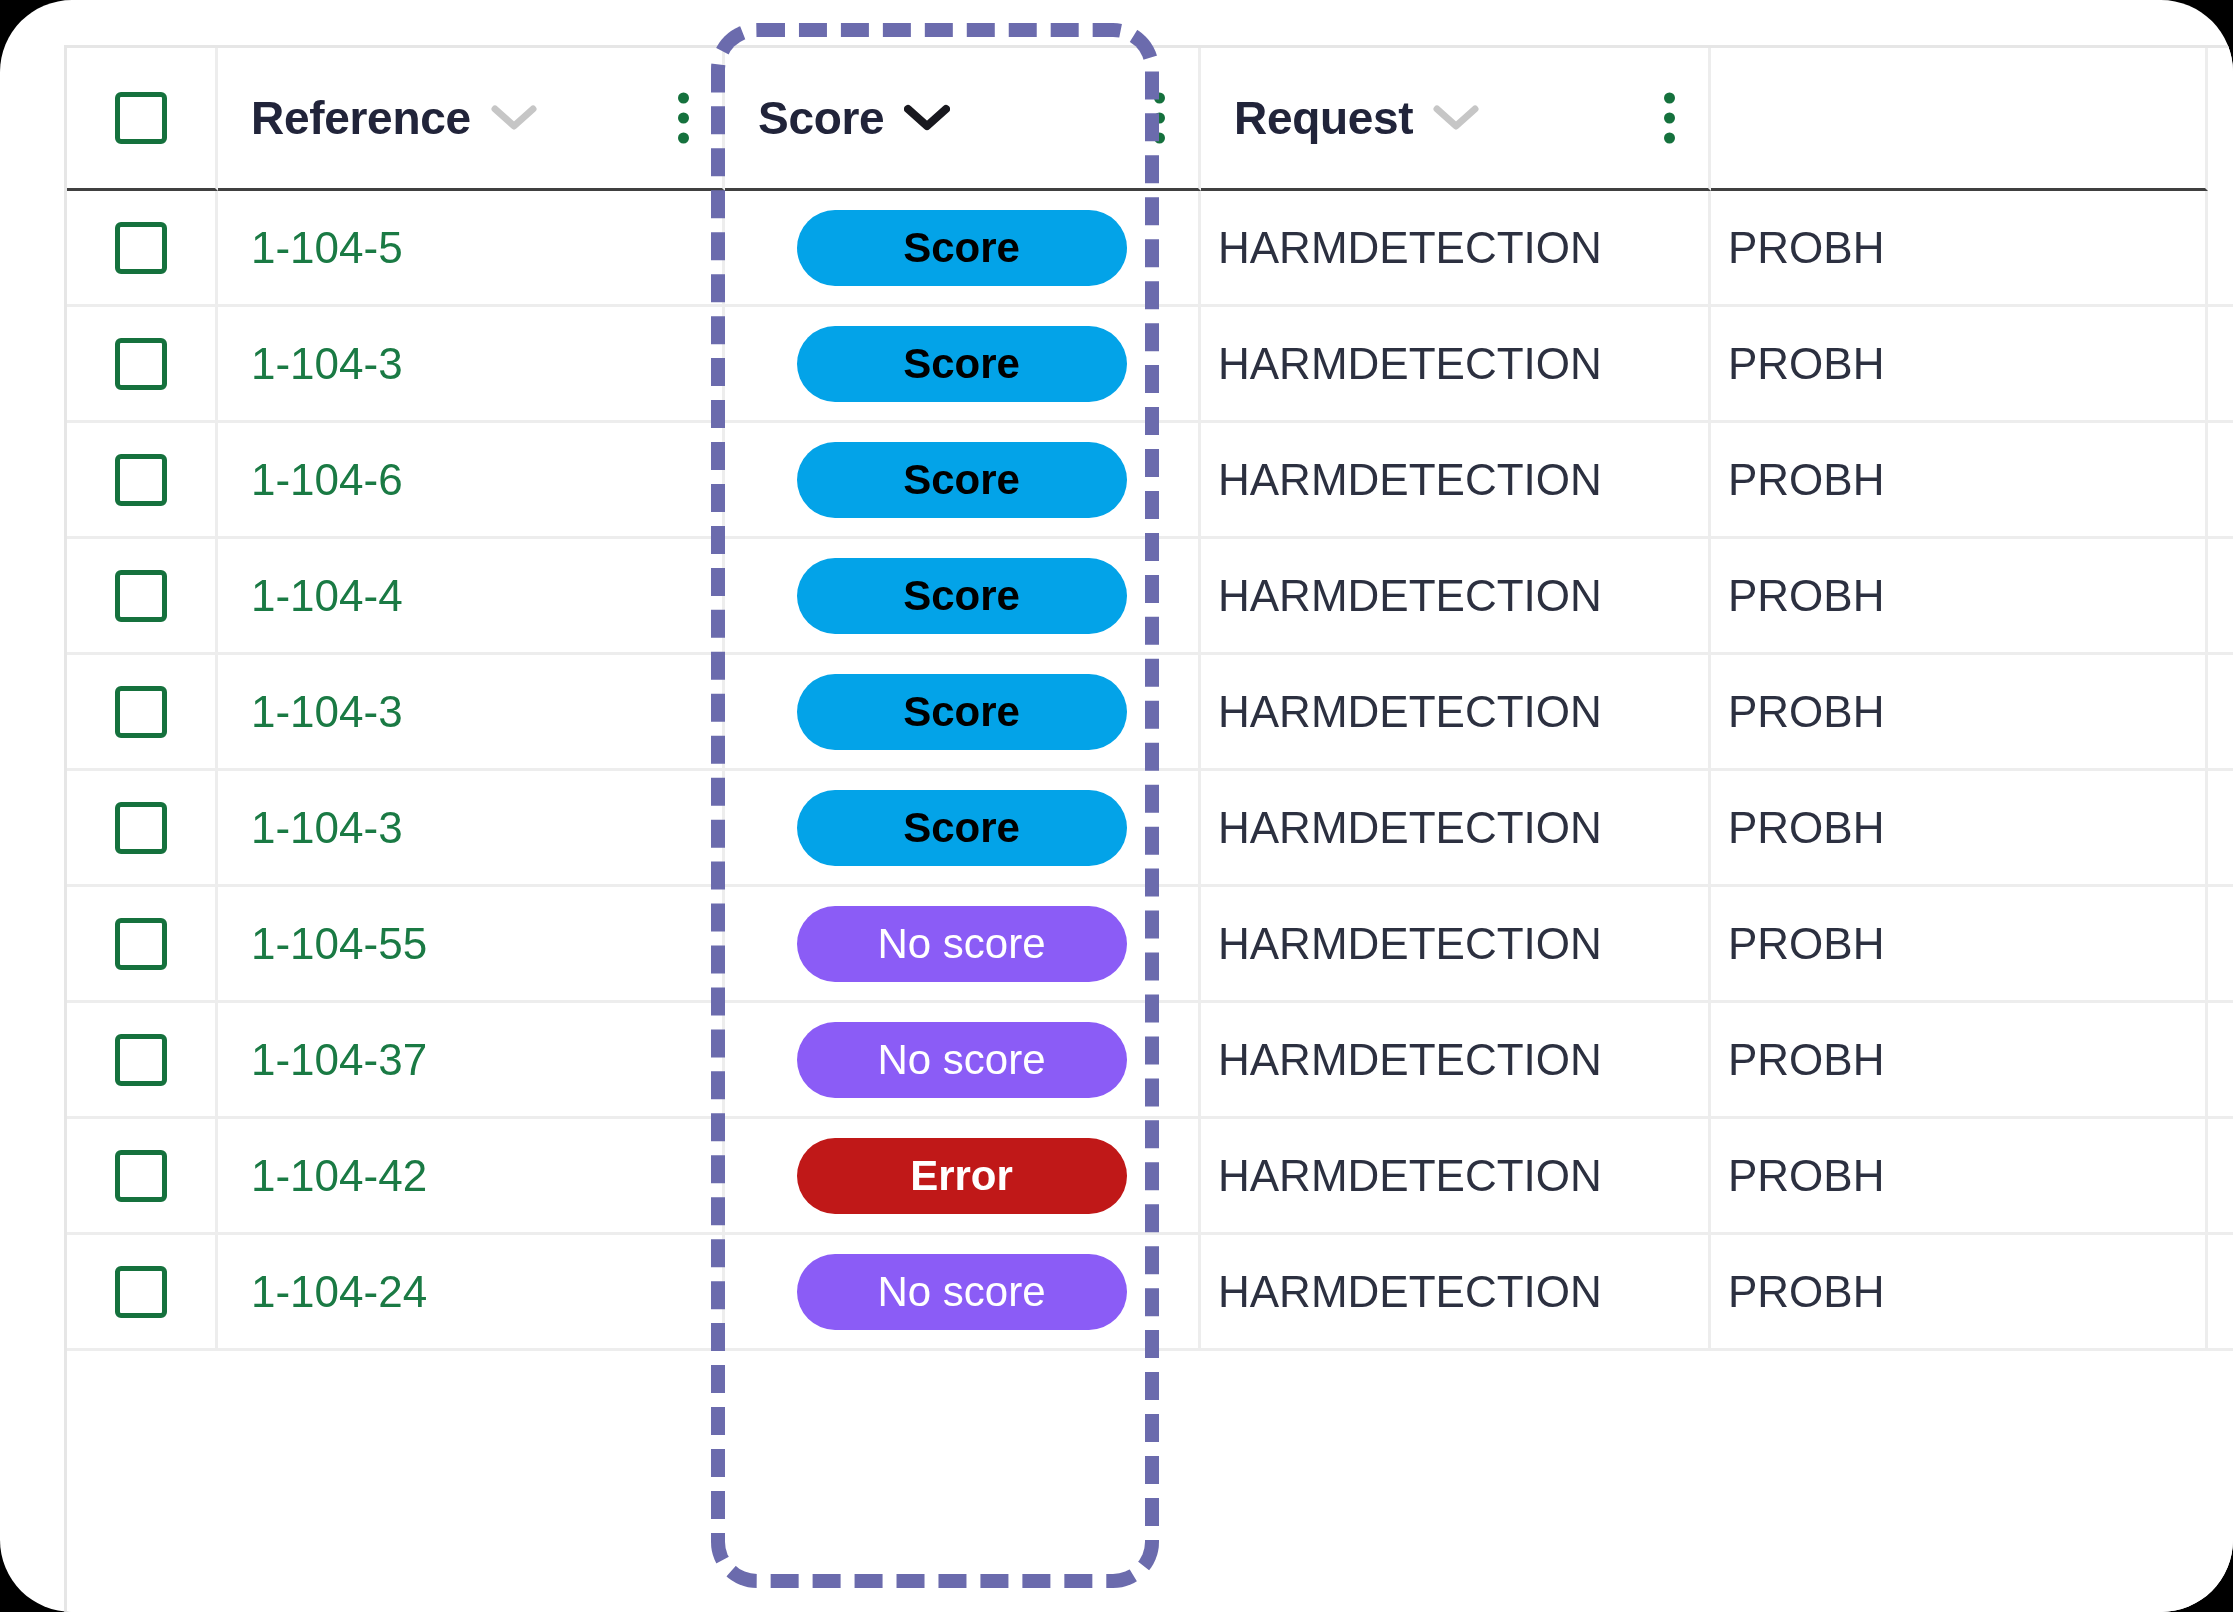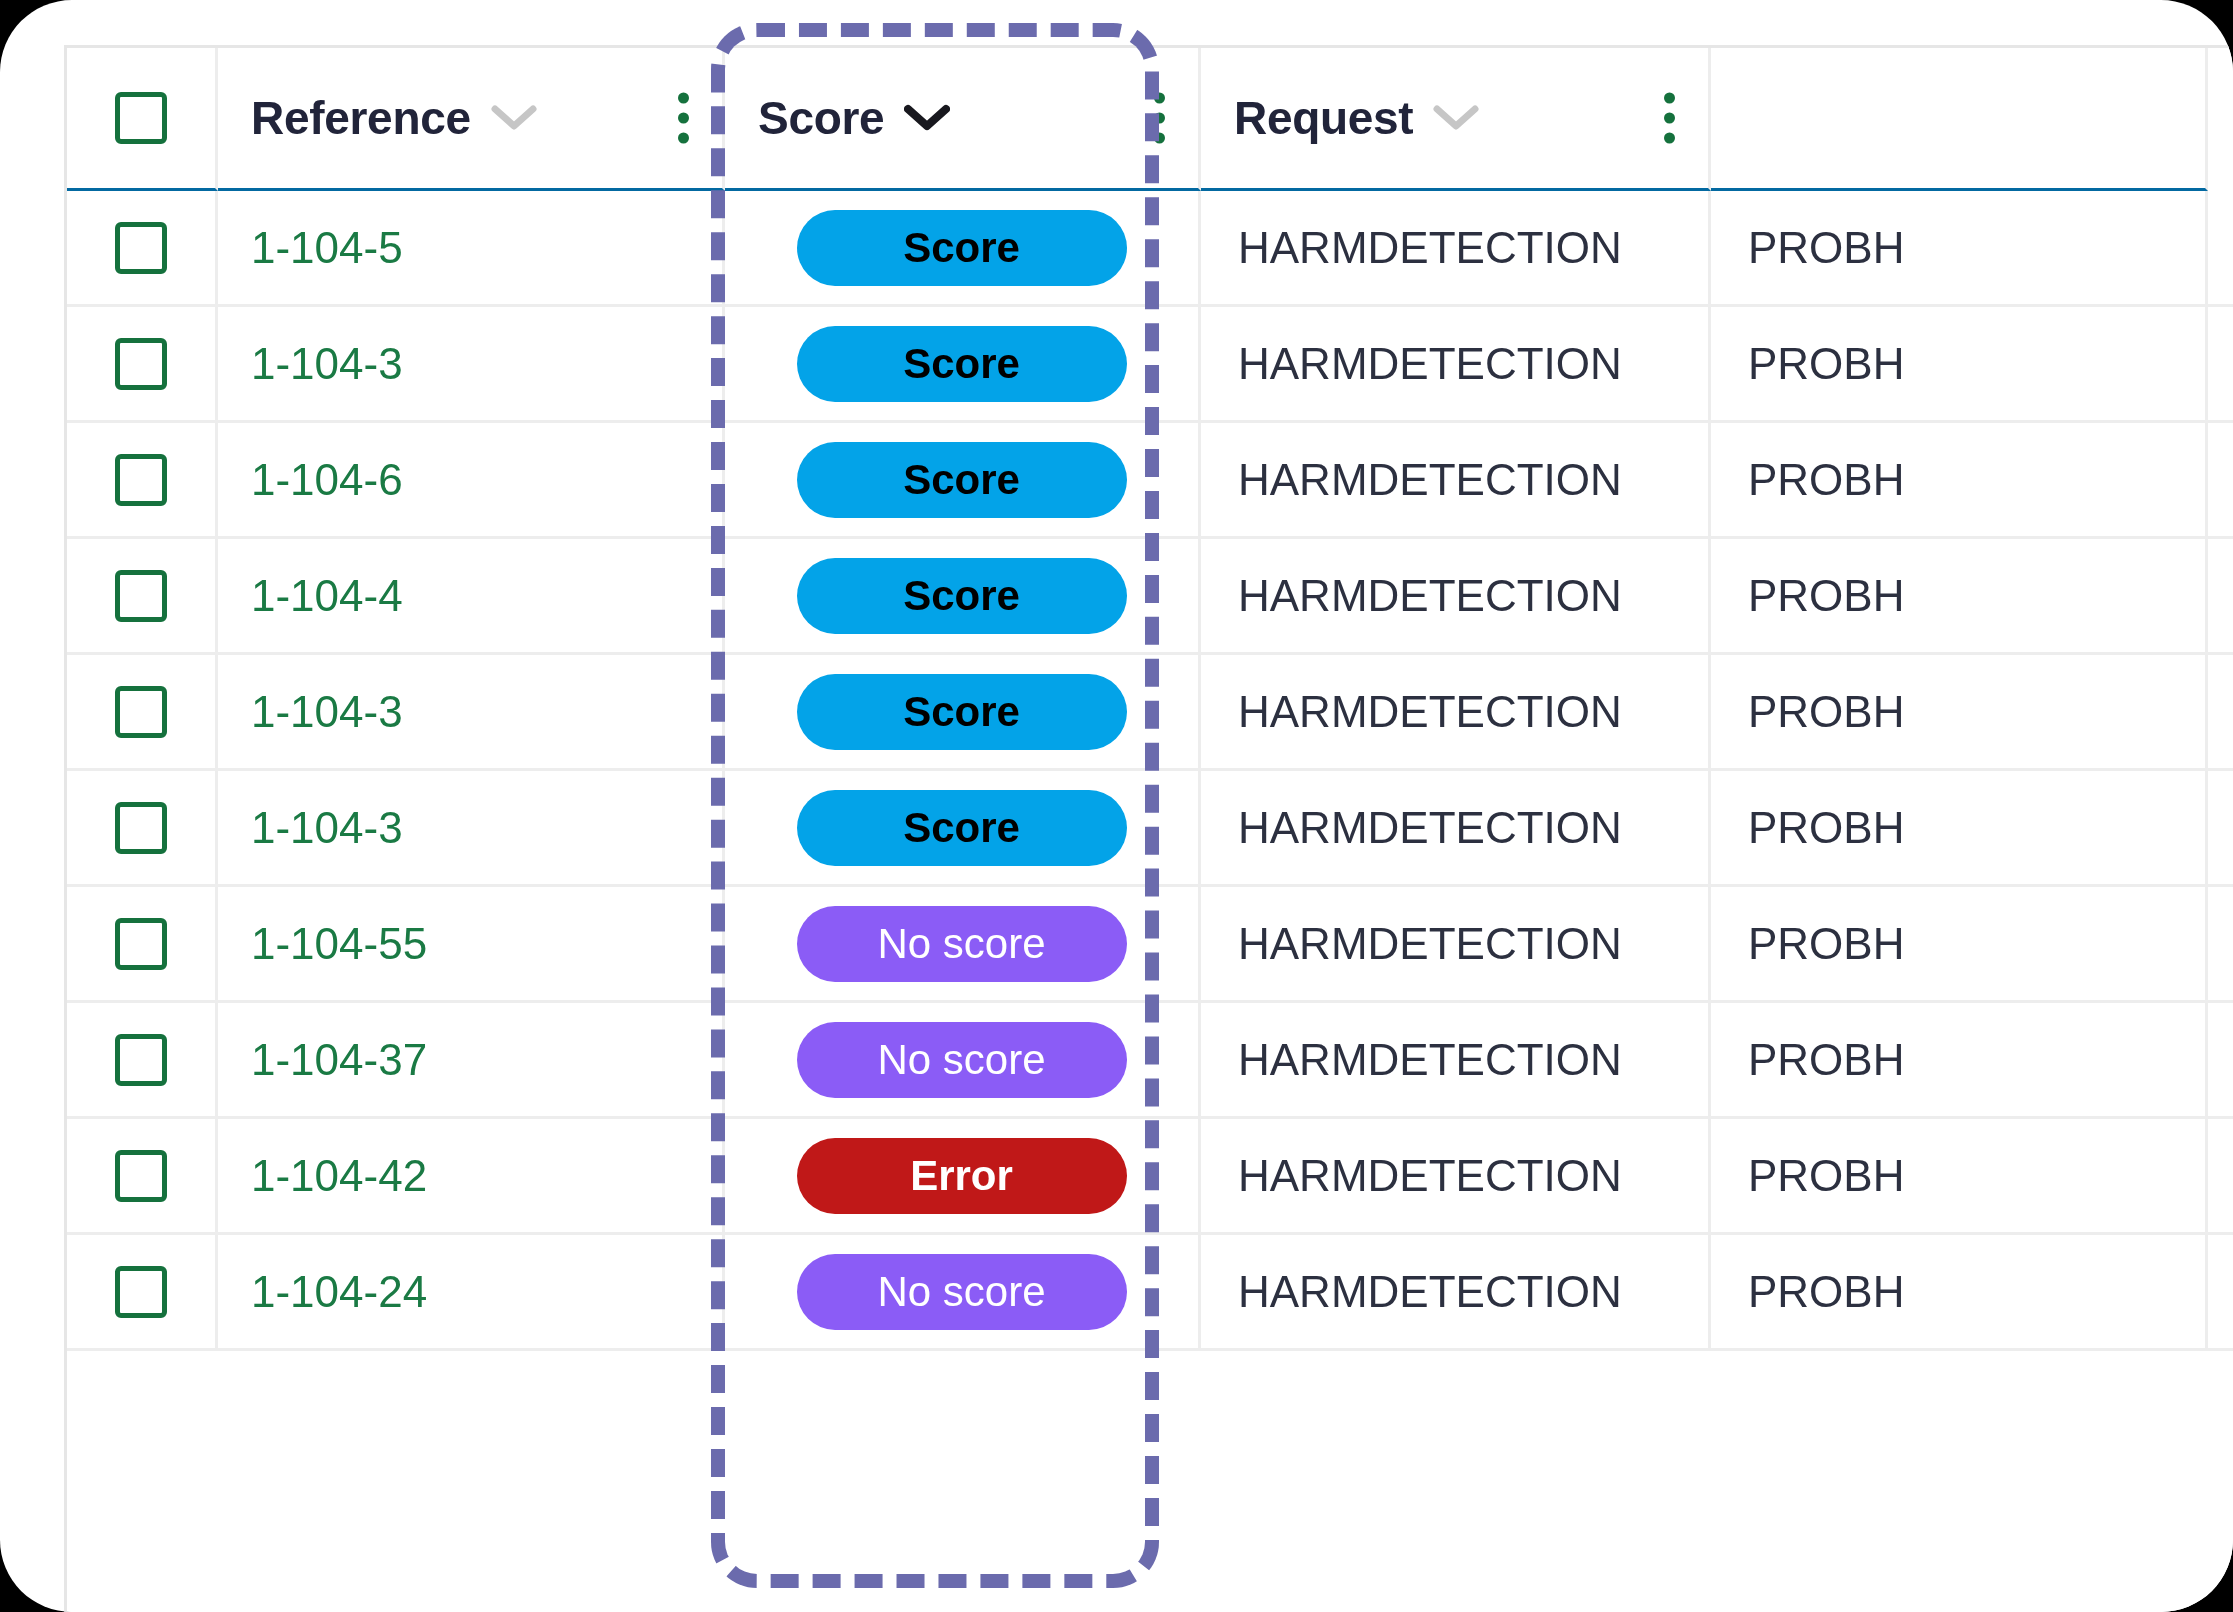--- a/index.html
+++ b/index.html
@@ -41,21 +41,21 @@
 
   .grid {
     display: grid;
     grid-template-columns: 151px 507px 476px 510px 497px 28px;
     width: 100%;
   }
 
   
   .header-row .cell {
     height: 143px;
-    border-bottom: 3px solid #0369a1;
+    border-bottom: 3px solid #404040;
     border-right: 3px solid #ededed;
     box-sizing: border-box;
     display: flex;
     align-items: center;
     position: relative;
     background: #ffffff;
   }
   .header-row .cell.checkbox-cell {
     justify-content: center;
   }
@@ -106,21 +106,21 @@
     justify-content: center;
   }
   .body-row .cell.ref-cell {
     padding-left: 33px;
   }
   .body-row .cell.status-cell {
     justify-content: center;
     padding: 0 24px;
   }
   .body-row .cell.text-cell {
-    padding-left: 37px;
+    padding-left: 17px;
   }
 
   .checkbox {
     width: 52px;
     height: 52px;
     border: 5px solid #15713d;
     border-radius: 6px;
     background: #ffffff;
     box-sizing: border-box;
     cursor: pointer;

